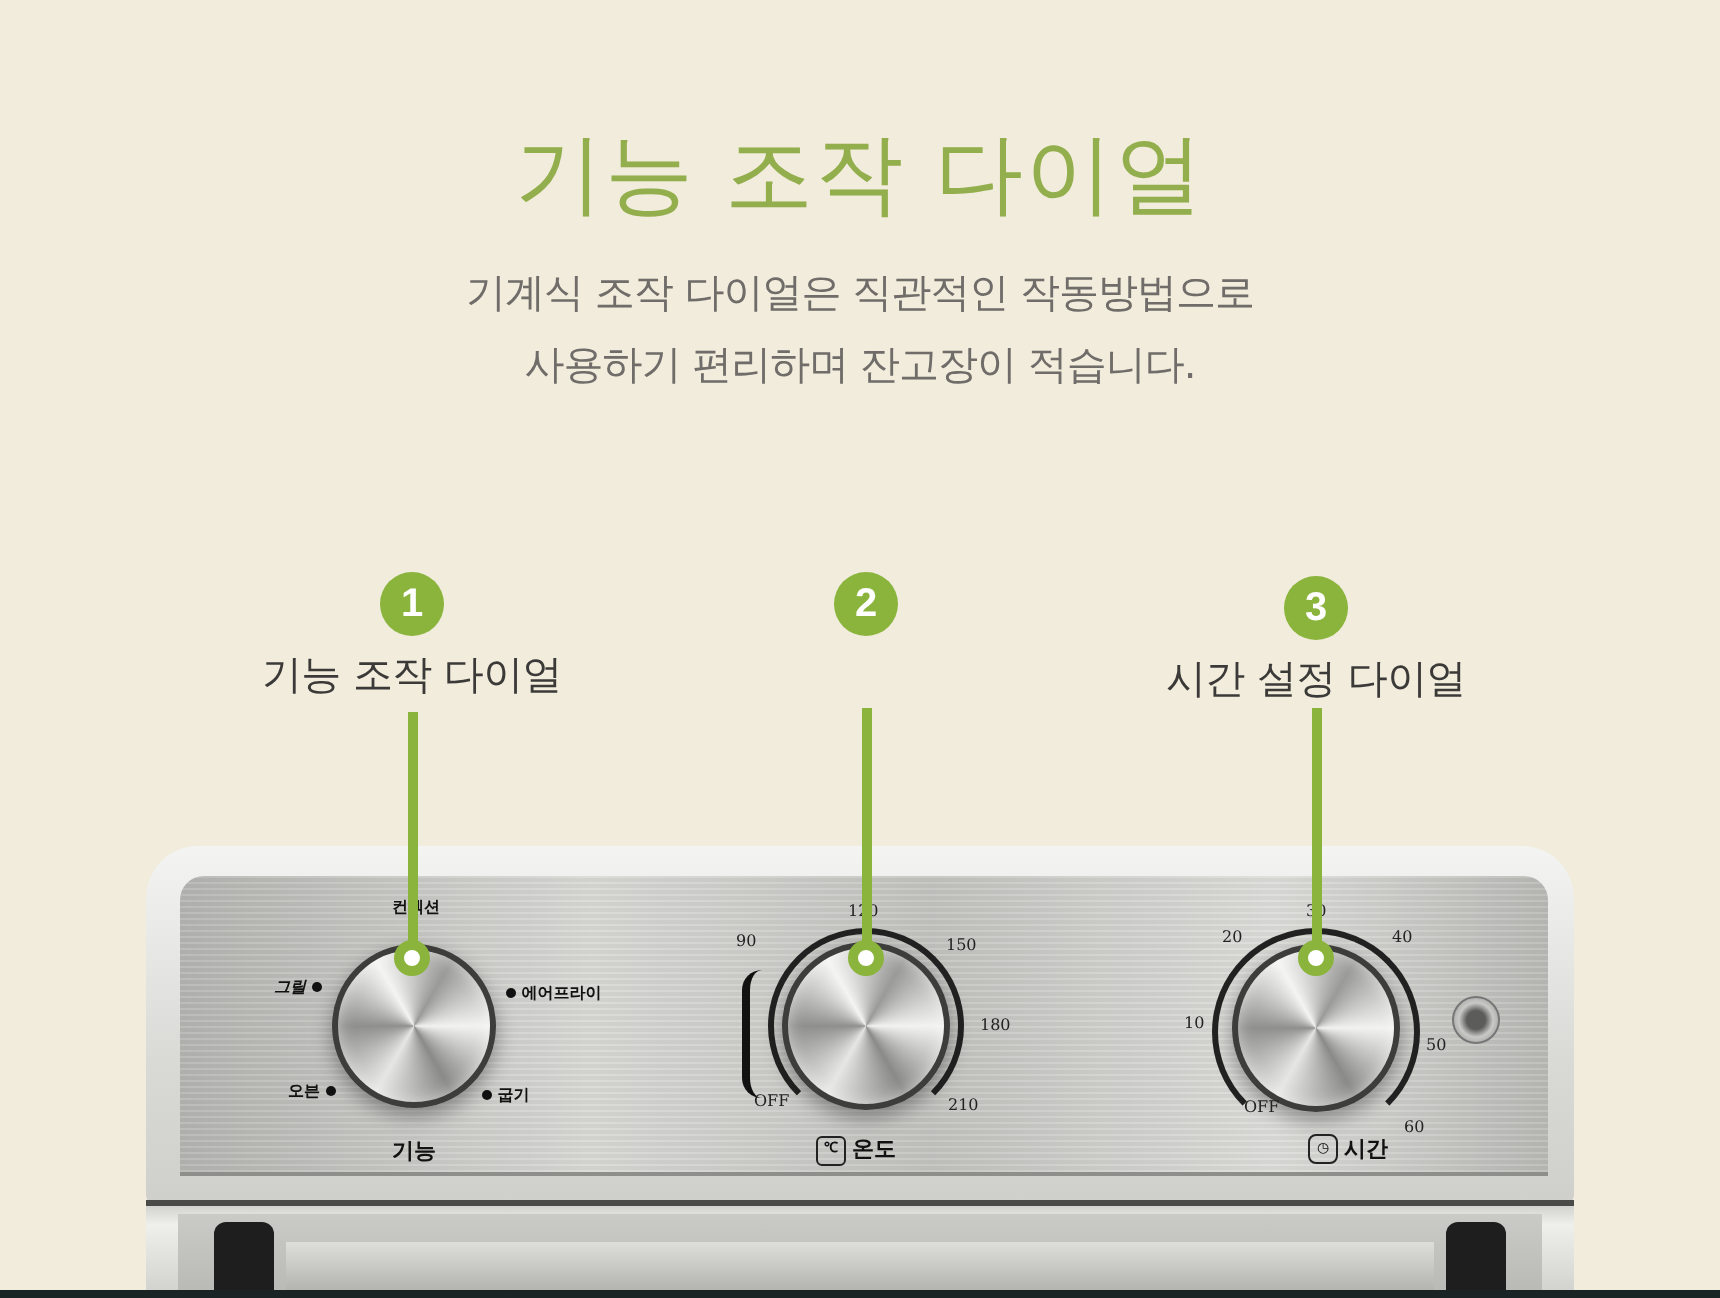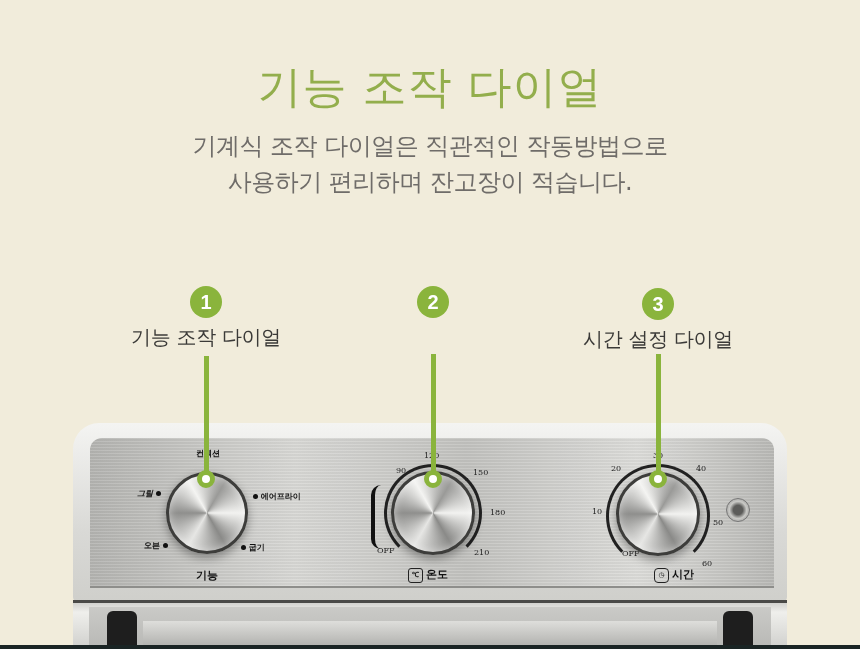--- a/index.html
+++ b/index.html
@@ -9,21 +9,21 @@
       font-family: "DejaVu Sans", "Liberation Sans", sans-serif;
       position: relative;
     }
     .title {
       position: absolute; left: 0; right: 0; top: 58px;
       text-align: center; font-size: 44px; font-weight: 500;
       color: #93ae4c; letter-spacing: 1px;
     }
     .subtitle {
       position: absolute; left: 0; right: 0; top: 128px;
-      text-align: center; font-size: 24px; line-height: 36px;
+      text-align: center; font-size: 20px; line-height: 36px;
       color: #6f6c69; letter-spacing: -0.5px;
     }
     .callout {
       position: absolute; width: 240px; text-align: center;
     }
     .badge {
       width: 32px; height: 32px; border-radius: 50%;
       background: #8ab43c; color: #fff; font-weight: bold;
       font-size: 20px; line-height: 32px; text-align: center;
       margin: 0 auto; font-family: "Liberation Sans", sans-serif;
@@ -143,21 +143,21 @@
 <div class="fn-label" style="left:137px; top:488px;font-style:italic;"><span>그릴</span> <span class="dot"></span></div>
 <div class="fn-label" style="left:253px; top:491px;"><span class="dot"></span> <span>에어프라이</span></div>
 <div class="fn-label" style="left:144px; top:540px;"><span>오븐</span> <span class="dot"></span></div>
 <div class="fn-label" style="left:241px; top:542px;"><span class="dot"></span> <span>굽기</span></div>
 <div class="dial-name" style="left:196px; top:568px;">기능</div>
 
 <div class="temp-bar"></div>
 <div class="ring" style="left:384px; top:464px; width:98px; height:98px; border-color:#222 #222 transparent #222;"></div>
 <div class="knob" style="left:391px; top:471px; width:84px; height:84px;"></div>
 <div class="tick-label" style="left:377px; top:546px;">OFF</div>
-<div class="tick-label" style="left:396px; top:466px;">90</div>
+<div class="tick-label" style="left:368px; top:466px;">90</div>
 <div class="tick-label" style="left:424px; top:451px;">120</div>
 <div class="tick-label" style="left:473px; top:468px;">150</div>
 <div class="tick-label" style="left:490px; top:508px;">180</div>
 <div class="tick-label" style="left:474px; top:548px;">210</div>
 <div class="dial-name" style="left:408px; top:567px;font-family:Liberation Mono, monospace;"><span class="dial-icon">℃</span><span>온도</span></div>
 
 <div class="ring" style="left:606px; top:464px; width:104px; height:104px; border-color:#222 #222 transparent #222;"></div>
 <div class="knob" style="left:616px; top:472px; width:84px; height:84px;"></div>
 <div class="tick-label" style="left:622px; top:549px;">OFF</div>
 <div class="tick-label" style="left:592px; top:507px;">10</div>

